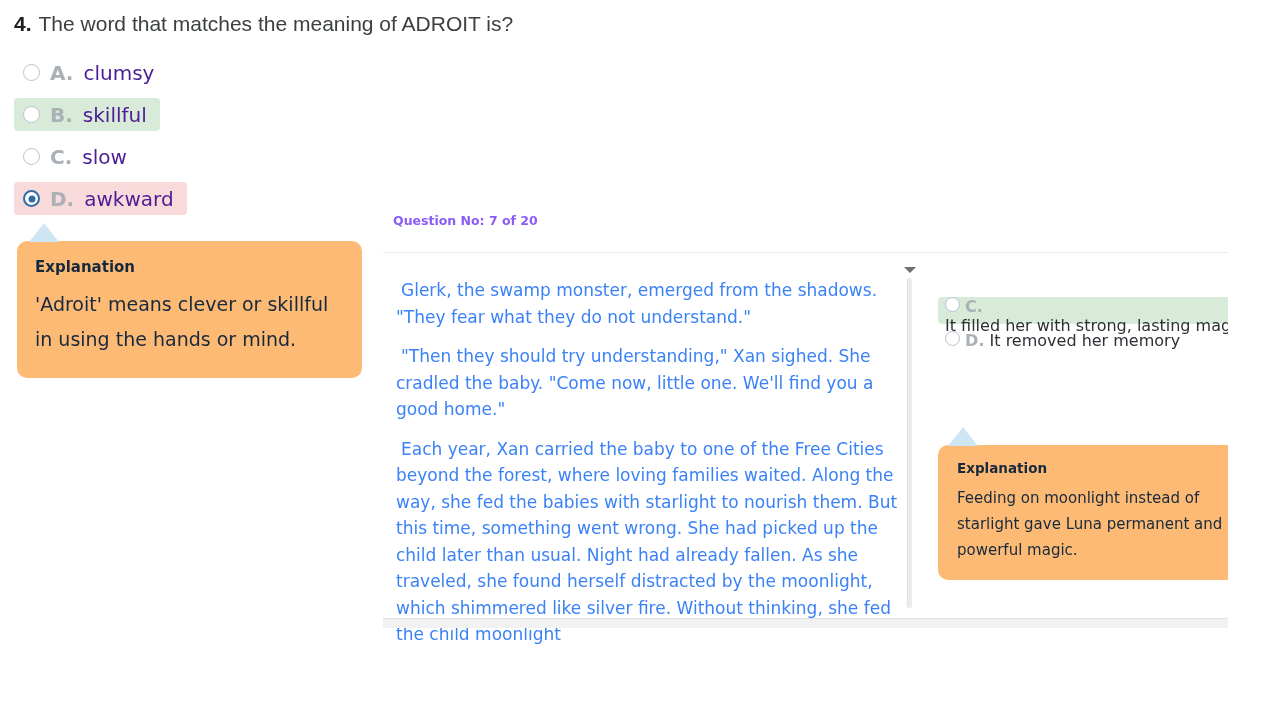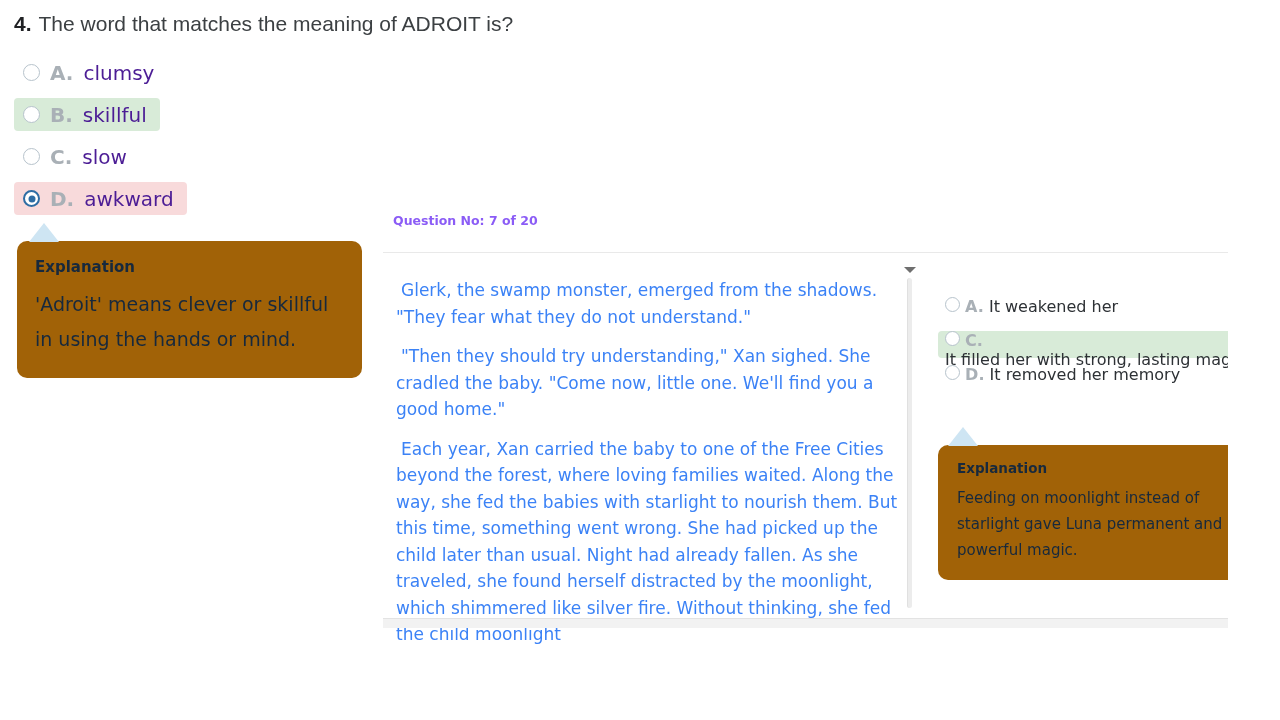--- a/index.html
+++ b/index.html
@@ -36,21 +36,21 @@
   .radio.checked { border:2.5px solid #2e6da4; }
   .radio.checked::after {
     content:""; position:absolute; left:50%; top:50%;
     width:7px; height:7px; border-radius:50%;
     background:#2e6da4; transform:translate(-50%,-50%);
   }
   .radio.sm { width:15px; height:15px; }
 
   
   .bubble {
-    position:absolute; background:#a16207; border-radius:10px;
+    position:absolute; background:#fdba74; border-radius:10px;
     color:#17293d;
   }
   .bubble .arrow {
     position:absolute; top:-18px; width:0; height:0;
     border-left:15px solid transparent; border-right:15px solid transparent;
     border-bottom:19px solid #cee5f3;
   }
   .bubble-left { left:17px; top:241px; width:345px; padding:17px 18px 21px; }
   .bubble-left .arrow { left:12px; }
   .bubble-left .bubble-title { font-size:15px; font-weight:700; margin-bottom:11px; }
@@ -147,25 +147,20 @@
   <div class="passage">
     <p>Glerk, the swamp monster, emerged from the shadows. "They fear what they do not understand."</p>
     <p>"Then they should try understanding," Xan sighed. She cradled the baby. "Come now, little one. We'll find you a good home."</p>
     <p>Each year, Xan carried the baby to one of the Free Cities beyond the forest, where loving families waited. Along the way, she fed the babies with starlight to nourish them. But this time, something went wrong. She had picked up the child later than usual. Night had already fallen. As she traveled, she found herself distracted by the moonlight, which shimmered like silver fire. Without thinking, she fed the child moonlight</p>
   </div>
 
   <div class="v-scroll-arrow"></div>
   <div class="v-scroll-track"></div>
 
   <div class="opt-list-right">
-    <div class="opt">
-      <span class="radio sm"></span>
-      <span class="letter">A.</span>
-      <span class="opt-text">It weakened her</span>
-    </div>
     <div class="opt correct">
       <span class="radio sm"></span>
       <span class="letter">C.</span>
       <span class="opt-text">It filled her with strong, lasting magic</span>
     </div>
     <div class="opt">
       <span class="radio sm"></span>
       <span class="letter">D.</span>
       <span class="opt-text">It removed her memory</span>
     </div>

